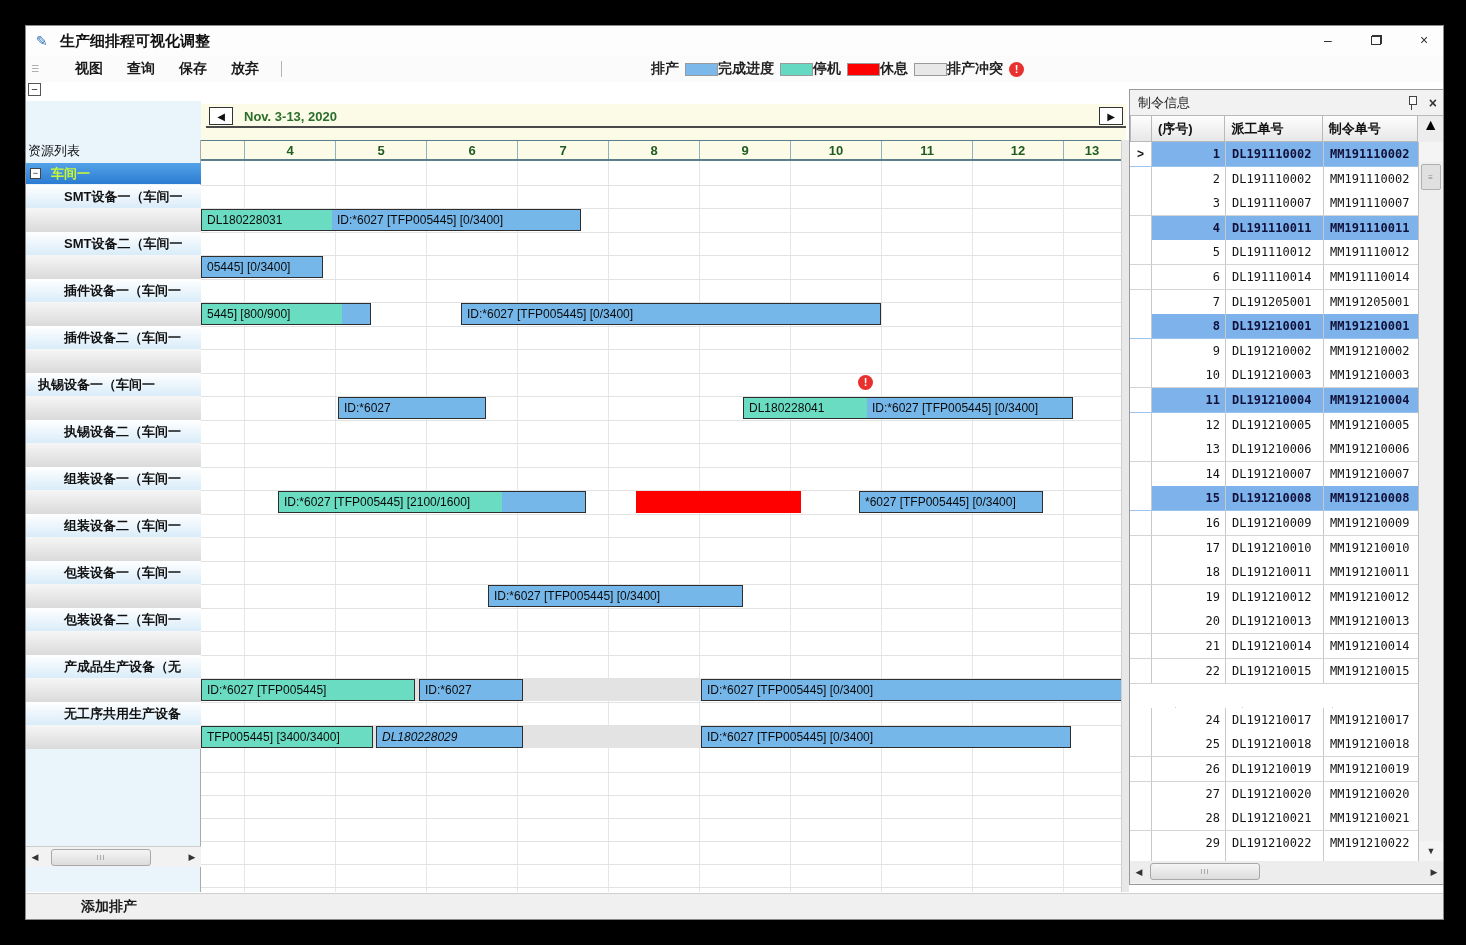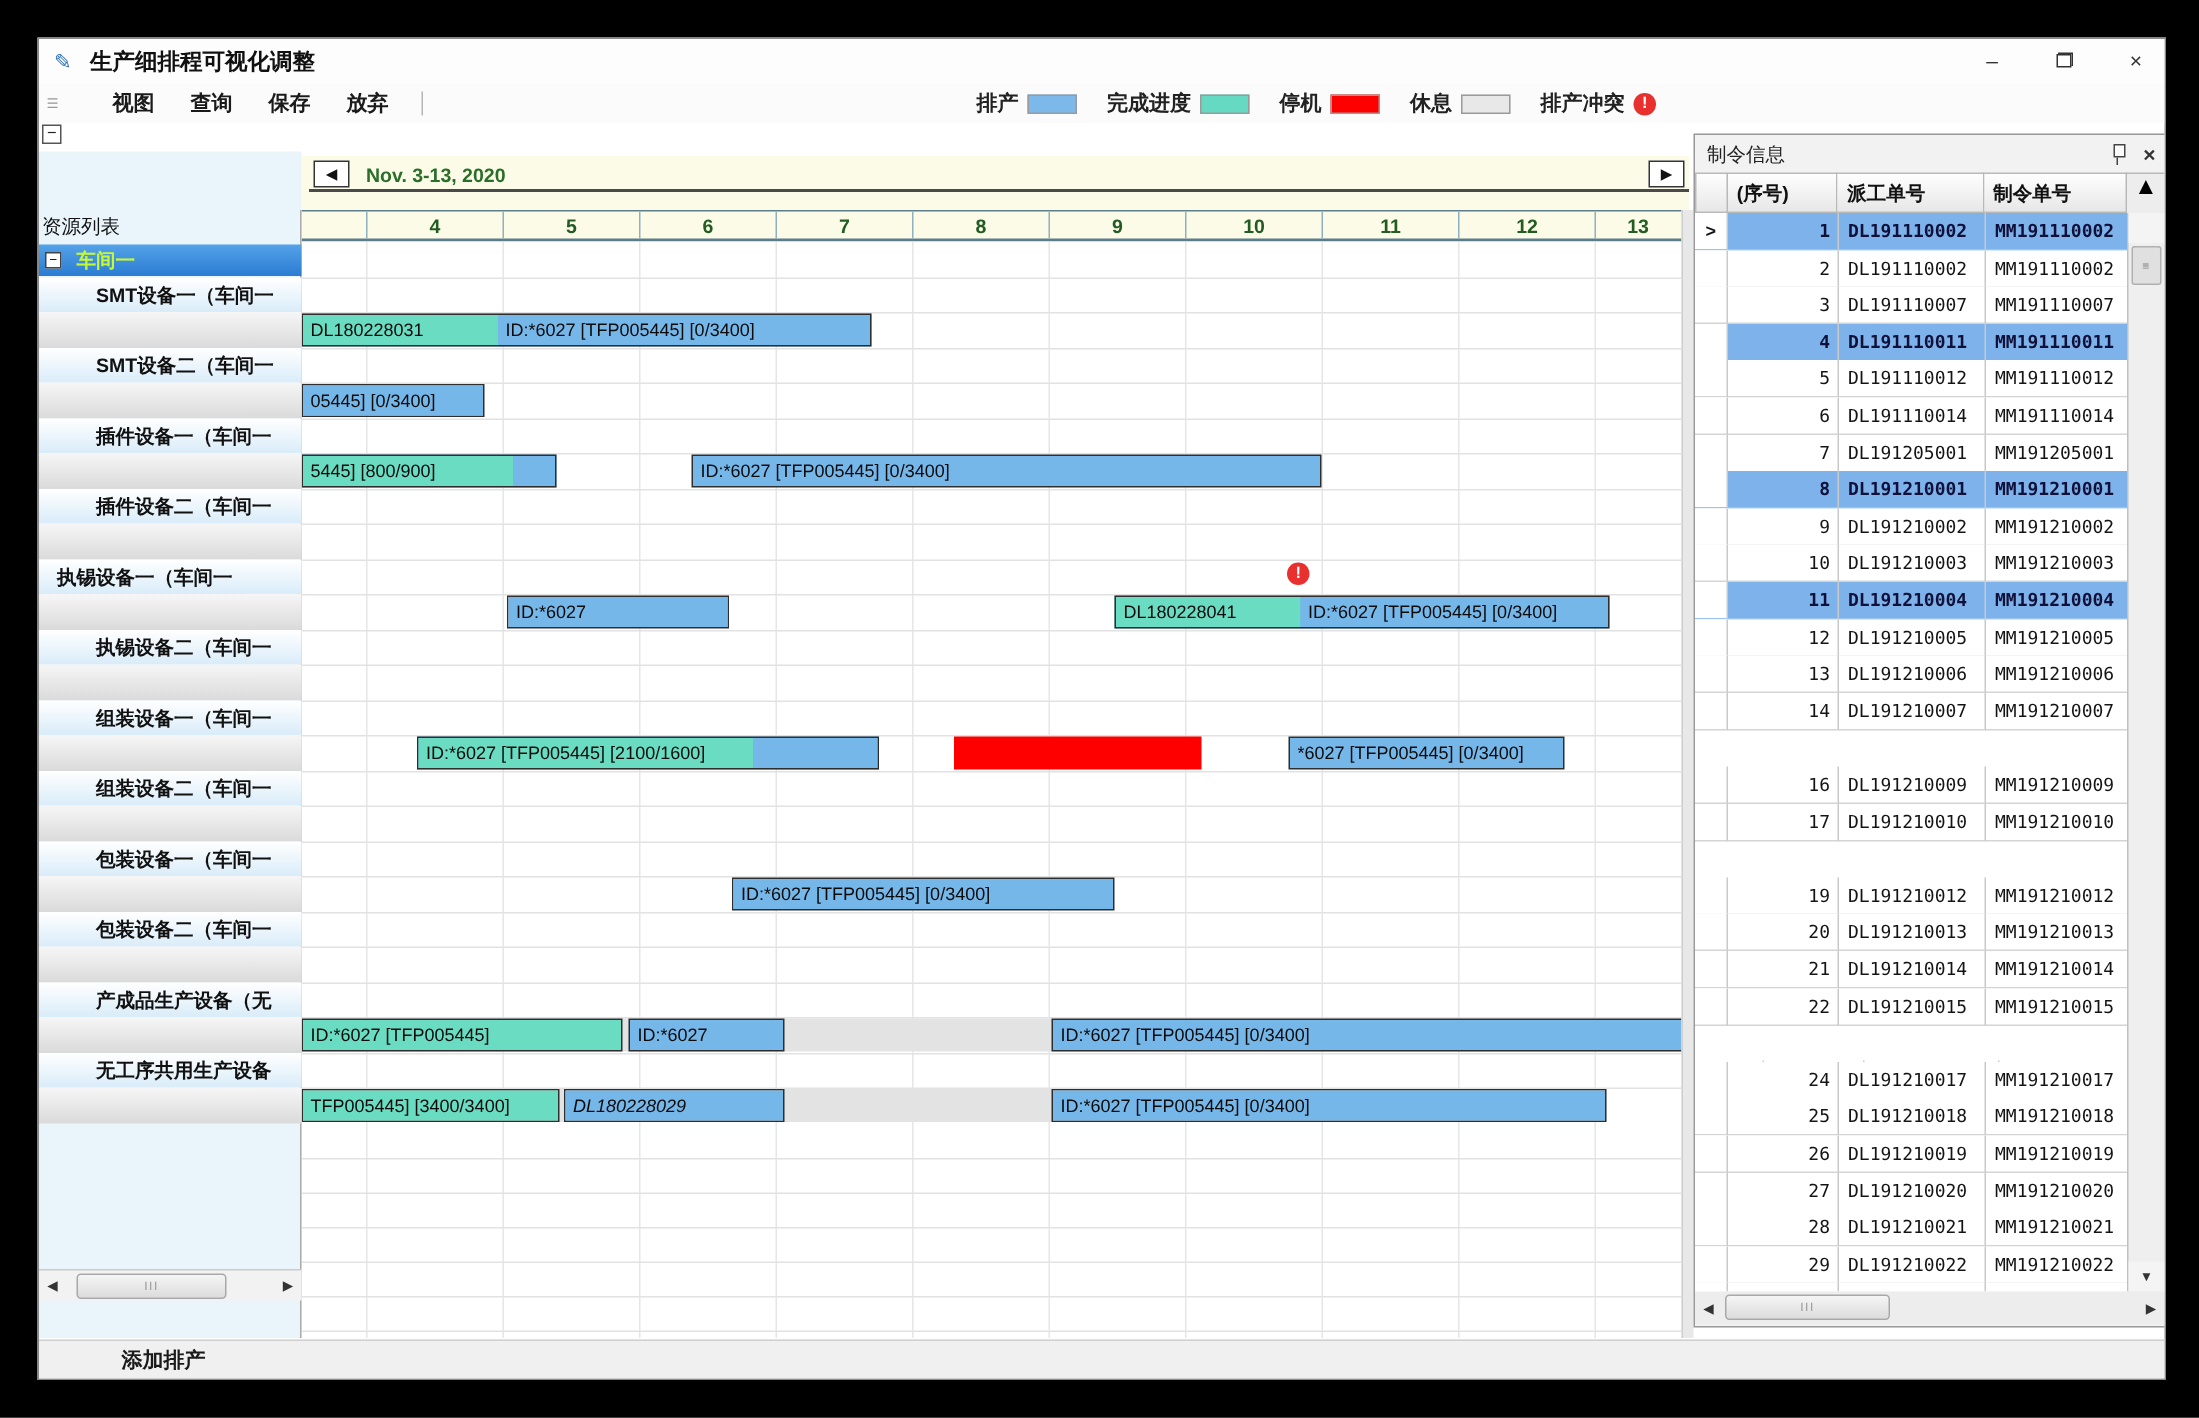--- a/index.html
+++ b/index.html
@@ -18,21 +18,21 @@
   .restore-glyph::before { content:""; position:absolute; right:0; top:0; width:8px; height:7px; border:1px solid #333; }
   .restore-glyph::after { content:""; position:absolute; left:0; bottom:0; width:8px; height:7px; border:1px solid #333; background:#fdfdfd; }
 
   
   .menubar { position:absolute; left:0; top:30px; right:0; height:26px; background:#fbfbfb; display:flex; align-items:center; }
   .grip-dots { width:8px; margin-left:5px; color:#999; font-size:9px; letter-spacing:0; }
   #menu-items { display:flex; margin-left:36px; gap:24px; }
   .menu-item { font-size:14px; font-weight:700; color:#1a1a1a; cursor:default; }
   .menu-sep { width:1px; height:16px; background:#b5b5b5; margin-left:22px; }
 
-  #legend { position:absolute; left:625px; top:34px; display:flex; align-items:flex-end; gap:20px; }
+  #legend { position:absolute; left:625px; top:34px; display:flex; align-items:flex-end; }
   .legend-item { display:flex; align-items:center; gap:6px; }
   .legend-label { font-size:14px; font-weight:700; color:#222; }
   .legend-swatch { width:33px; height:13px; border:1px solid #9a9a9a; }
   .warn-circle { width:15px; height:15px; border-radius:50%; background:#e8312f; color:#fff; font-size:11px; font-weight:700;
     display:flex; align-items:center; justify-content:center; line-height:1; }
 
   .collapse-all { position:absolute; left:2px; top:57px; width:13px; height:13px; border:1px solid #555; background:#fff;
     font-size:11px; line-height:11px; text-align:center; color:#222; }
 
   
@@ -426,31 +426,43 @@
           <div class="oc oc-n">13</div>
           <div class="oc oc-dl">DL191210006</div>
           <div class="oc oc-mm">MM191210006</div>
         </div>
         <div class="order-row" style="top: 319.8px;">
           <div class="oc oc-sel"></div>
           <div class="oc oc-n">14</div>
           <div class="oc oc-dl">DL191210007</div>
           <div class="oc oc-mm">MM191210007</div>
         </div>
+        <div class="order-row sel" style="top: 344.4px;">
+          <div class="oc oc-sel"></div>
+          <div class="oc oc-n">15</div>
+          <div class="oc oc-dl">DL191210008</div>
+          <div class="oc oc-mm">MM191210008</div>
+        </div>
         <div class="order-row" style="top: 369px;">
           <div class="oc oc-sel"></div>
           <div class="oc oc-n">16</div>
           <div class="oc oc-dl">DL191210009</div>
           <div class="oc oc-mm">MM191210009</div>
         </div>
         <div class="order-row" style="top: 393.6px;">
           <div class="oc oc-sel"></div>
           <div class="oc oc-n">17</div>
           <div class="oc oc-dl">DL191210010</div>
           <div class="oc oc-mm">MM191210010</div>
+        </div>
+        <div class="order-row" style="top: 418.2px;">
+          <div class="oc oc-sel"></div>
+          <div class="oc oc-n">18</div>
+          <div class="oc oc-dl">DL191210011</div>
+          <div class="oc oc-mm">MM191210011</div>
         </div>
         <div class="order-row" style="top: 442.8px;">
           <div class="oc oc-sel"></div>
           <div class="oc oc-n">19</div>
           <div class="oc oc-dl">DL191210012</div>
           <div class="oc oc-mm">MM191210012</div>
         </div>
         <div class="order-row" style="top: 467.4px;">
           <div class="oc oc-sel"></div>
           <div class="oc oc-n">20</div>

